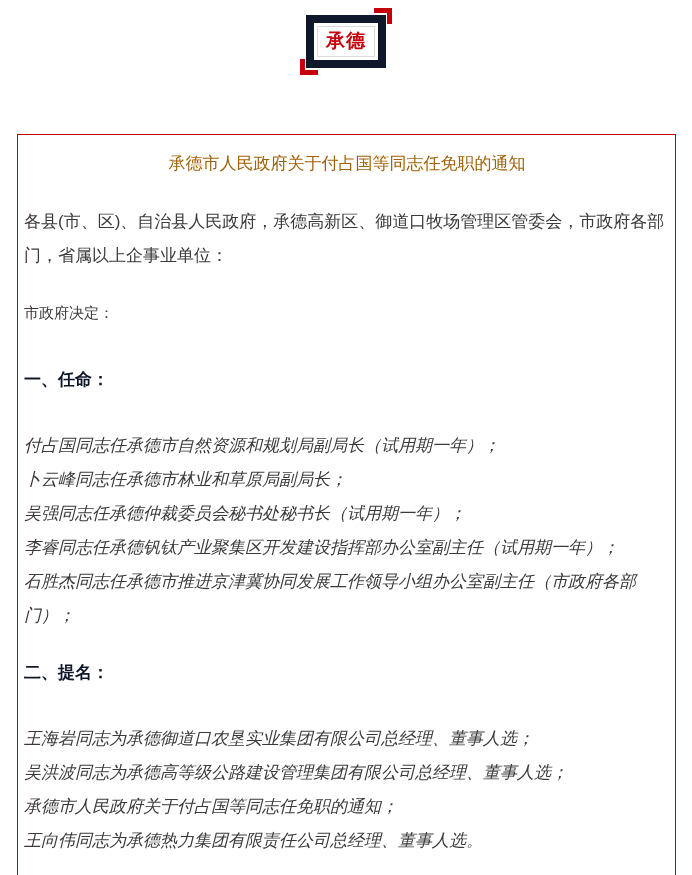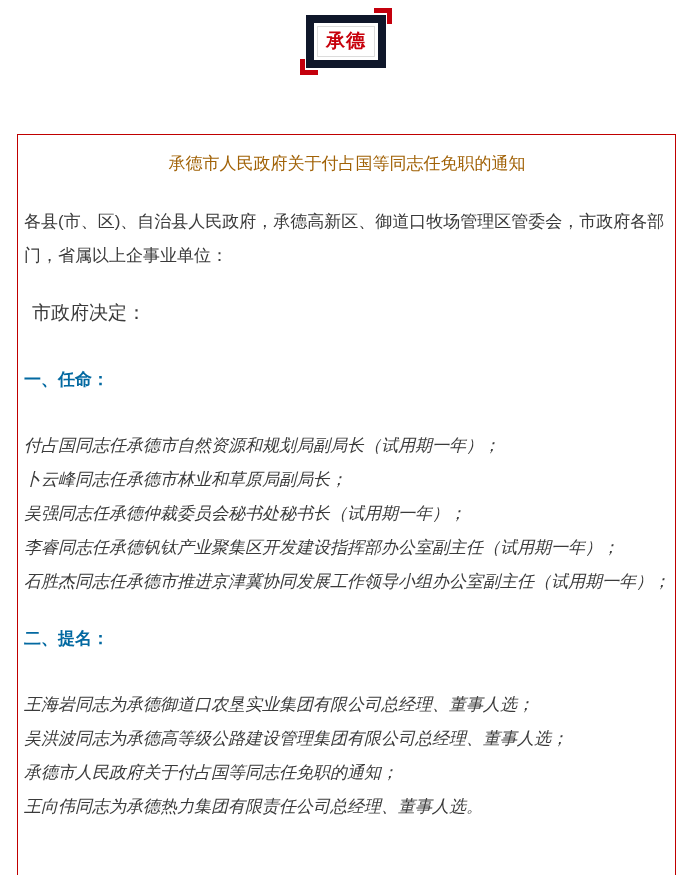--- a/index.html
+++ b/index.html
@@ -74,29 +74,29 @@
     color: #a16207;
     text-align: center;
     line-height: 22px;
   }
   .para {
     margin: 0 0 23px;
     font-size: 17px;
     line-height: 34px;
   }
   .para-decision {
-    margin: 0 8px 33px;
-    font-size: 19px;
+    margin: 0 0 33px;
+    font-size: 15px;
     line-height: 34px;
   }
   .section-heading {
     margin: 0 0 32px;
     font-size: 17px;
     font-weight: bold;
-    color: #0369a1;
+    color: #0f172a;
     line-height: 34px;
   }
   .item-list {
     margin: 0 0 23px;
   }
   .item-list.last {
     margin: 0;
   }
   .item {
     font-size: 17px;
@@ -125,21 +125,21 @@
 
   <p class="para-decision">市政府决定：</p>
 
   <h2 class="section-heading">一、任命：</h2>
 
   <div class="item-list">
     <div class="item">付占国同志任承德市自然资源和规划局副局长（试用期一年）；</div>
     <div class="item">卜云峰同志任承德市林业和草原局副局长；</div>
     <div class="item">吴强同志任承德仲裁委员会秘书处秘书长（试用期一年）；</div>
     <div class="item">李睿同志任承德钒钛产业聚集区开发建设指挥部办公室副主任（试用期一年）；</div>
-    <div class="item">石胜杰同志任承德市推进京津冀协同发展工作领导小组办公室副主任（试用期一年）；</div>
+    <div class="item">石胜杰同志任承德市推进京津冀协同发展工作领导小组办公室副主任（市政府各部门）；</div>
   </div>
 
   <h2 class="section-heading">二、提名：</h2>
 
   <div class="item-list last">
     <div class="item">王海岩同志为承德御道口农垦实业集团有限公司总经理、董事人选；</div>
     <div class="item">吴洪波同志为承德高等级公路建设管理集团有限公司总经理、董事人选；</div>
     <div class="item">承德市人民政府关于付占国等同志任免职的通知；</div>
     <div class="item">王向伟同志为承德热力集团有限责任公司总经理、董事人选。</div>
   </div>

